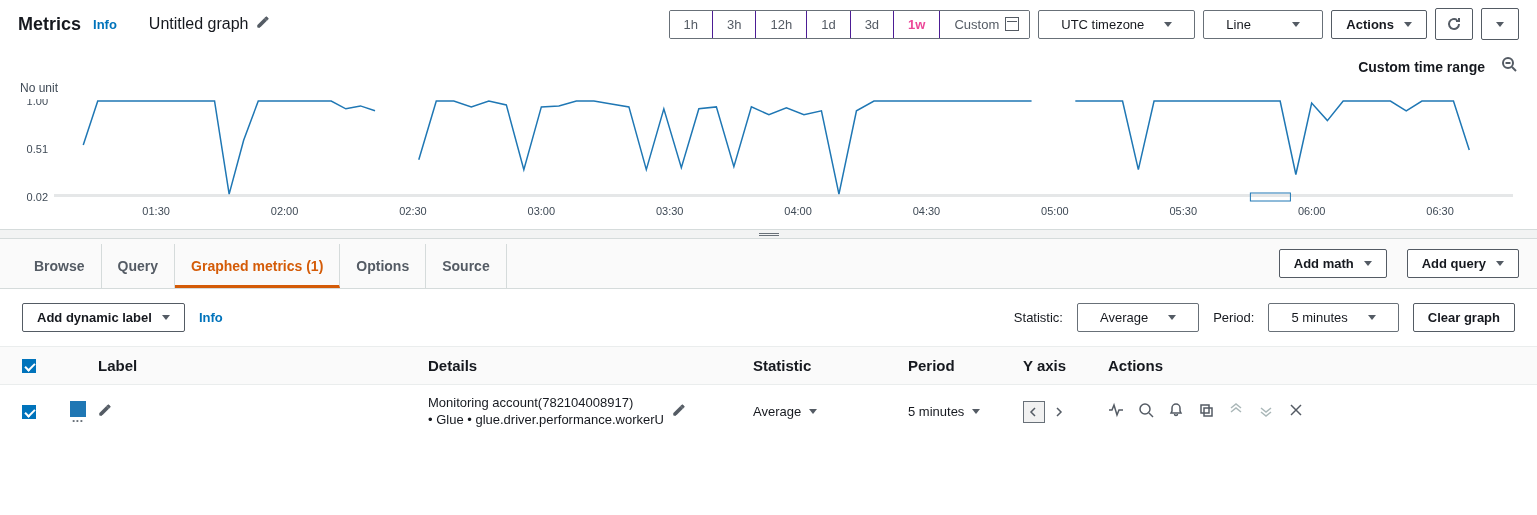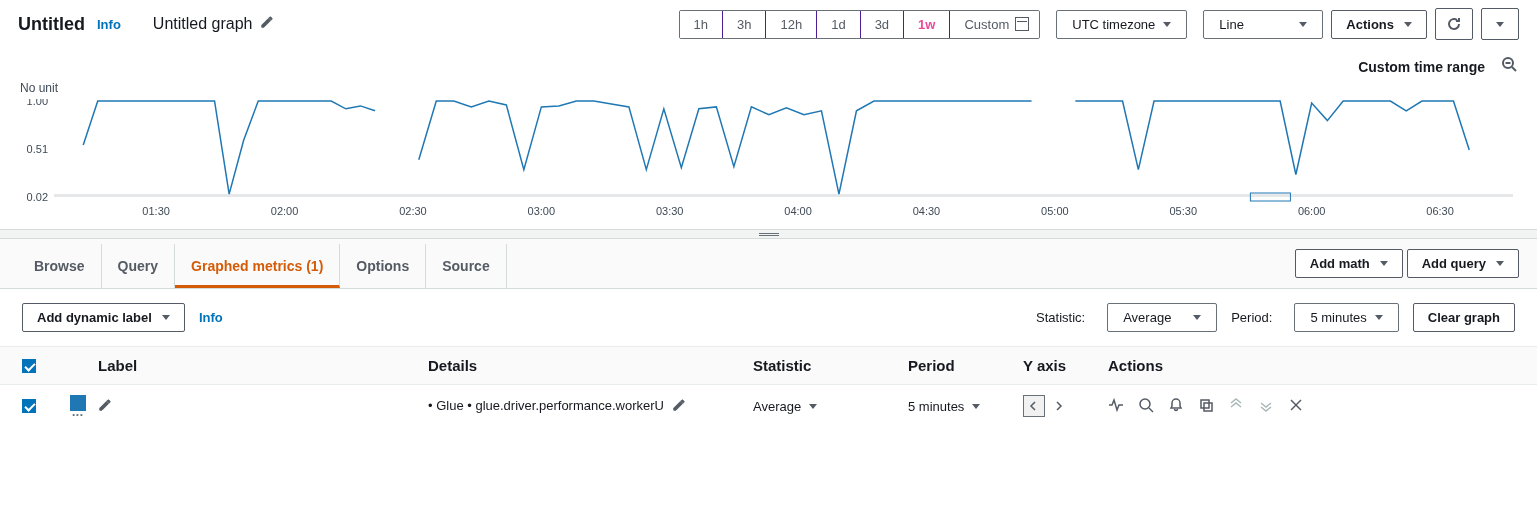--- a/index.html
+++ b/index.html
@@ -37,30 +37,29 @@
   }
   .range-btn:last-child { border-right:none; }
   .range-btn.active { color:#ec4899; font-weight:700; }
   .range-btn.custom { padding-right:10px; }
   .cal-icon { width:14px;height:14px;border:1px solid #545b64; position:relative; }
   .cal-icon::before { content:""; position:absolute; top:3px;left:1px;right:1px;height:1px;background:#545b64; }
   .select-box {
     border:1px solid #687078;
     border-radius:2px;
     background:#fff;
-    padding:6px 15px;
+    padding:6px 22px;
     display:flex;
     align-items:center;
-    gap:8px;
+    gap:20px;
     cursor:pointer;
     font-size:13px;
     color:#16191f;
     min-width:120px;
     justify-content:space-between;
-    margin-left:8px;
   }
   .btn {
     border:1px solid #545b64;
     border-radius:2px;
     background:#fff;
     padding:6px 14px;
     font-size:13px;
     font-weight:700;
     cursor:pointer;
     display:flex;
@@ -94,21 +93,21 @@
   .splitter-handle { width:20px;height:3px; display:flex;flex-direction:column;justify-content:space-between; }
   .splitter-handle span{height:1px;background:#687078;}
   .tabs {
     display:flex; align-items:end; padding: 0 18px; gap:0; background:#fafafa; border-bottom:1px solid #d5dbdb;
   }
   .tab {
     padding:14px 16px; font-size:14px; font-weight:700; color:#545b64; cursor:pointer; border-right:1px solid #d5dbdb;
   }
   .tab.active { color:#d45b07; border-bottom:3px solid #d45b07; padding-bottom:11px; }
   .tab-spacer { flex:1; }
-  .tab-right { display:flex; gap:4px; padding:10px 0; }
+  .tab-right { display:flex; gap:20px; padding:10px 0; }
   .controls-row {
     display:flex; align-items:center; padding:14px 22px; gap:14px; border-bottom:1px solid #eaeded;
   }
   .label-txt { font-size:13px; }
   .controls-spacer { flex:1; }
   .table { width:100%; }
   .thead {
     display:flex; align-items:center; padding:10px 22px; background:#fafafa;
     font-weight:700; font-size:15px; color:#16191f; border-bottom:1px solid #eaeded;
   }
@@ -140,21 +139,21 @@
   }
   .yaxis-btn.left{background:#f1f1f1;}
   .row-icon svg{width:16px;height:16px;stroke:#545b64;fill:none;stroke-width:1.5;}
   .row-icon.dim svg{stroke:#aab7b8;}
   .row-icon{cursor:pointer;}
 </style>
 </head>
 <body>
 
 <div class="header">
-  <span class="title">Untitled</span>
+  <span class="title">Metrics</span>
   <span class="info-link">Info</span>
   <div class="graph-title">
     <span>Untitled graph</span>
     <span class="edit-icon">
       <svg viewBox="0 0 16 16">
           <path d="M2 11.5V14h2.5L12 6.5 9.5 4 2 11.5zM13.7 4.8c.3-.3.3-.8 0-1.1l-1.4-1.4c-.3-.3-.8-.3-1.1 0L10 3.5 12.5 6l1.2-1.2z" fill="#545b64"></path>
         </svg>
     </span>
   </div>
   <div class="header-controls">
@@ -301,20 +300,21 @@
     </div>
     <div class="col-label">
       <span class="edit-icon">
         <svg viewBox="0 0 16 16">
             <path d="M2 11.5V14h2.5L12 6.5 9.5 4 2 11.5zM13.7 4.8c.3-.3.3-.8 0-1.1l-1.4-1.4c-.3-.3-.8-.3-1.1 0L10 3.5 12.5 6l1.2-1.2z" fill="#545b64"></path>
           </svg>
       </span>
     </div>
     <div class="col-details">
       <div class="details-text">
+        <div>Monitoring account(782104008917)</div>
         <div>• Glue • glue.driver.performance.workerU</div>
       </div>
       <span class="edit-icon">
         <svg viewBox="0 0 16 16">
             <path d="M2 11.5V14h2.5L12 6.5 9.5 4 2 11.5zM13.7 4.8c.3-.3.3-.8 0-1.1l-1.4-1.4c-.3-.3-.8-.3-1.1 0L10 3.5 12.5 6l1.2-1.2z" fill="#545b64"></path>
           </svg>
       </span>
     </div>
     <div class="col-stat">
       <div class="inline-select">

